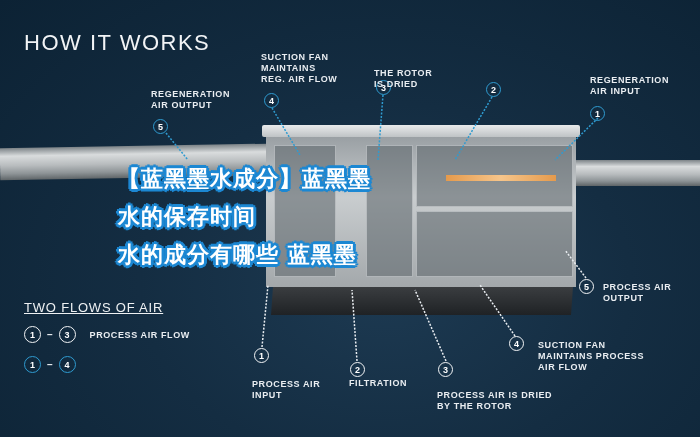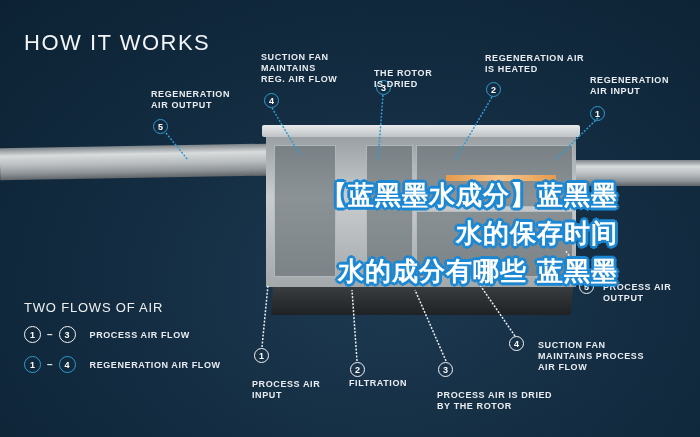--- a/index.html
+++ b/index.html
@@ -11,23 +11,23 @@
   .num { position:absolute; width:15px; height:15px; border-radius:50%; border:1.6px solid #2f9bd0; color:#fff; font-size:9px; font-weight:700; display:flex; align-items:center; justify-content:center; box-sizing:border-box; }
   .num.white { border-color:#f2f4f6; }
   svg.lines { position:absolute; left:0; top:0; }
   .pipe { position:absolute; background:linear-gradient(180deg,#7d8488 0%,#d9dcdd 25%,#b8bcbe 55%,#8e9497 80%,#5e6467 100%); }
   .machine { position:absolute; left:262px; top:125px; width:318px; height:190px; }
   .m-top { position:absolute; left:0; top:0; width:318px; height:12px; background:linear-gradient(#e8eaeb,#bfc3c5); border-radius:2px; }
   .m-body { position:absolute; left:4px; top:12px; width:310px; height:150px; background:linear-gradient(180deg,#9aa0a4,#c9cdcf 40%,#a3a8ab); }
   .m-base { position:absolute; left:10px; top:162px; width:300px; height:28px; background:linear-gradient(#3a3d40,#1f2225); transform:skewX(-4deg); }
   .m-panel { position:absolute; background:rgba(90,98,104,0.55); border:1px solid rgba(230,232,234,0.5); }
   .m-heater { position:absolute; left:180px; top:38px; width:110px; height:6px; background:linear-gradient(90deg,#e59a4c,#f6c58b,#e59a4c); }
-  .cn-title { position:absolute; left:118px; top:176px; width:500px; color:#ffffff; font-family:"DejaVu Sans", sans-serif; font-weight:700; font-size:26px; line-height:38px; text-align:right;
+  .cn-title { position:absolute; left:118px; top:160px; width:500px; color:#ffffff; font-family:"DejaVu Sans", sans-serif; font-weight:700; font-size:22px; line-height:38px; text-align:left;
      text-shadow: 0 0 3px #1d88d3, 2px 2px 0 #1d88d3, -2px -2px 0 #1d88d3, 2px -2px 0 #1d88d3, -2px 2px 0 #1d88d3, 3px 0 0 #1d88d3, -3px 0 0 #1d88d3, 0 3px 0 #1d88d3, 0 -3px 0 #1d88d3; letter-spacing:1px; }
-  .legend-title { position:absolute; left:24px; top:300px; color:#eef1f3; font-size:13px; letter-spacing:0.8px; }
+  .legend-title { position:absolute; left:24px; top:300px; color:#eef1f3; font-size:13px; letter-spacing:0.8px;text-decoration:underline; }
   .legend-row { position:absolute; left:24px; display:flex; align-items:center; }
   .legend-row .c { width:17px; height:17px; border-radius:50%; border:1.6px solid #f2f4f6; box-sizing:border-box; color:#fff; font-size:9px; font-weight:700; display:flex; align-items:center; justify-content:center; }
   .legend-row.regen .c { border-color:#2f9bd0; }
   .legend-row .dash { color:#e9edf1; margin:0 6px; font-size:10px; font-weight:700; }
   .legend-row .t { margin-left:14px; color:#e9edf1; font-size:9px; font-weight:700; letter-spacing:0.6px;text-align:center; }
 </style>
 </head>
 <body>
 
 <div class="stage">
@@ -64,22 +64,20 @@
       <line x1="515" y1="336" x2="480" y2="285"></line>
       <line x1="586" y1="278" x2="565" y2="250"></line>
     </g>
   </svg>
 
   <div class="num" style="left:590px;top:106px;">1</div>
   <div class="lbl" style="left:590px;top:75px;">REGENERATION
 AIR INPUT</div>
 
   <div class="num" style="left:486px;top:82px;">2</div>
-  <div class="lbl" style="left:485px;top:53px;">REGENERATION AIR
-IS HEATED</div>
 
   <div class="num" style="left:376px;top:80px;">3</div>
   <div class="lbl" style="left:374px;top:52px;margin-top:16px;">THE ROTOR
 IS DRIED</div>
 
   <div class="num" style="left:264px;top:93px;">4</div>
   <div class="lbl" style="left:261px;top:52px;">SUCTION FAN
 MAINTAINS
 REG. AIR FLOW</div>
 
@@ -119,16 +117,15 @@
     <div class="c">1</div>
     <span class="dash">–</span>
     <div class="c">3</div>
     <span class="t">PROCESS AIR FLOW</span>
   </div>
 
   <div class="legend-row regen" style="top:356px;">
     <div class="c">1</div>
     <span class="dash">–</span>
     <div class="c">4</div>
-    <span class="t">REGENERATION AIR FLOW</span>
   </div>
 
 </div>
 
 </body></html>

